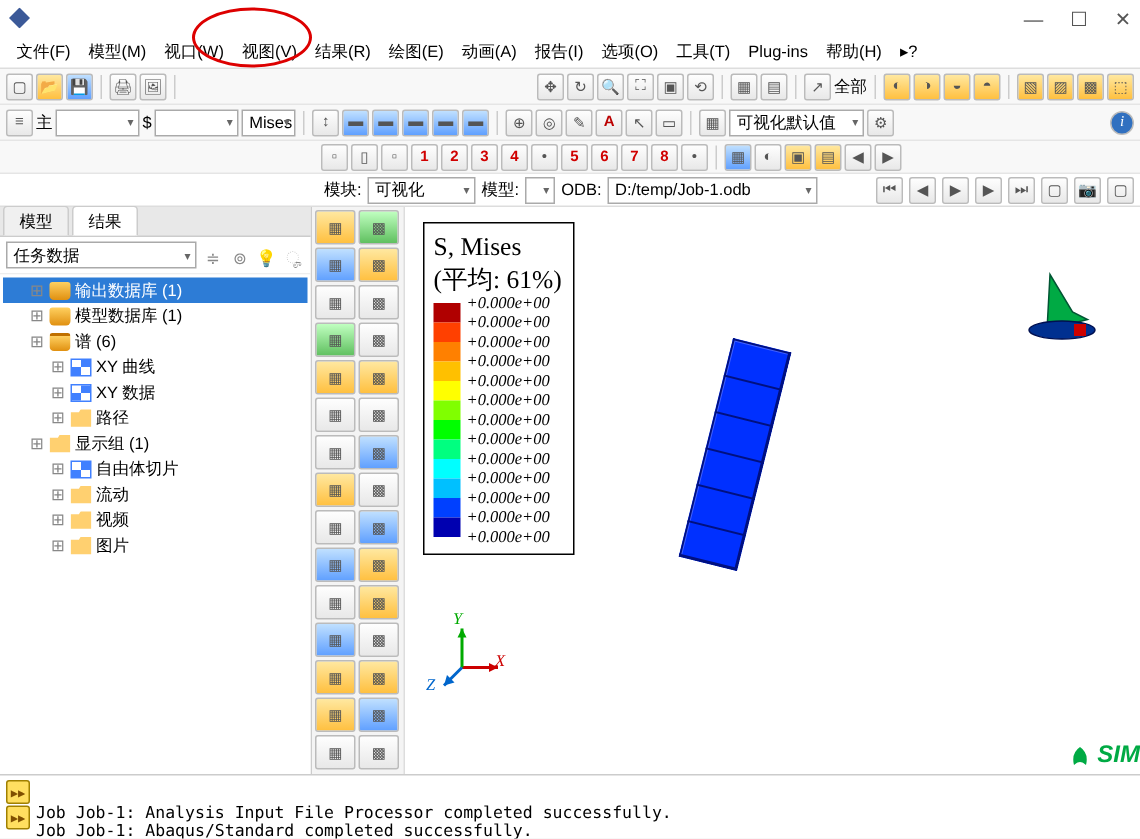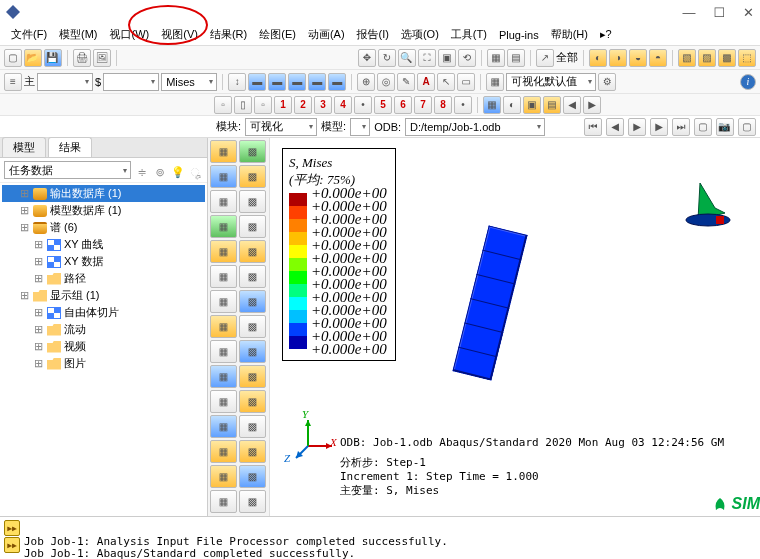--- a/index.html
+++ b/index.html
@@ -34,25 +34,25 @@
   .ico-grid { background: conic-gradient(#4080ff 25%, #fff 25% 50%, #4080ff 50% 75%, #fff 75%); border:1px solid #4080ff;}
   .ico-folder { background: #ffd070; clip-path: polygon(0 20%,40% 20%,50% 0,100% 0,100% 100%,0 100%);}
   .tnode.sel { background: #2d7cd6; color: #fff; }
   .indent1 { padding-left: 18px; }
   .indent2 { padding-left: 32px; }
   .midtool { width: 62px; background: #f4f4f4; display: flex; flex-direction: column; padding: 2px; gap: 2px; border-right: 1px solid #ddd;}
   .midtool .r { display: flex; gap: 2px; }
   .midtool .tbtn { width: 27px; height: 23px;}
   .viewport { flex: 1; background: #fff; position: relative; }
   .legend { position: absolute; left: 12px; top: 10px; border: 1px solid #000; padding: 6px 8px 4px 6px; background: #fff; font-family: "Times New Roman", serif; }
-  .legend .lt { font-style: italic; font-size: 13px; }
+  .legend .lt { font-size: 17px; }
   .legend .bars { display: flex; margin-top: 4px; }
   .legend .cb { width: 18px; display: flex; flex-direction: column; }
   .legend .cb span { height: 13px; }
-  .legend .vals { display: flex; flex-direction: column; font-size: 15px; font-style: italic; margin-left: 4px; line-height: 13px; margin-top: -6px;}
+  .legend .vals { display: flex; flex-direction: column; font-size: 11px; font-style: italic; margin-left: 4px; line-height: 13px; margin-top: -6px;}
   .beam { position: absolute; left: 200px; top: 90px; width: 40px; height: 150px; background: #0030ff; transform: rotate(14deg); box-shadow: inset -2px -2px 0 #001080, inset 2px 2px 0 #4060ff;}
   .beam .grid { position:absolute; inset:0; background-image: linear-gradient(#001080 1px, transparent 1px), linear-gradient(90deg, #001080 1px, transparent 1px); background-size: 40px 25px; }
   .triad { position: absolute; right: 20px; top: 40px; }
   .axes { position: absolute; left: 20px; bottom: 52px; font-family: "Times New Roman"; font-style: italic;}
   .viewinfo { position: absolute; left: 70px; bottom: 18px; font-family: Consolas, monospace; font-size: 11px; }
   .viewinfo div { line-height: 14px; }
   .simlogo { position:absolute; right:0; bottom:2px; color:#0a4; font-weight:bold; font-size:16px; font-style:italic; display:flex; align-items:center; gap:2px;}
   .msg { height: 60px; background: #fff; border-top: 1px solid #ccc; font-family: Consolas, monospace; font-size: 11px; padding: 2px 4px; overflow: hidden; }
   .msg .mrow { display: flex; }
   .msg .mico { width: 16px; height: 16px; background: #ffdf60; border: 1px solid #a08000; color: #805000; display: inline-flex; align-items: center; justify-content: center; font-size: 8px; border-radius: 2px; margin-right: 4px; flex-shrink: 0; margin-top:1px;}
@@ -123,21 +123,21 @@
   <span class="tbtn y">▩</span>
   <span class="tbtn y">⬚</span>
 </div>
 
 <div class="tbrow">
   <span class="tbtn">≡</span>
   <span class="ctxlabel">主</span>
   <span class="combo" style="width:56px"></span>
   <span class="ctxlabel">$</span>
   <span class="combo" style="width:56px"></span>
-  <span class="combo" style="width:56px">Mises</span>
+  <span class="combo" style="width:36px">Mises</span>
   <span class="tsep"></span>
   <span class="tbtn">↕</span>
   <span class="tbtn b">▬</span>
   <span class="tbtn b">▬</span>
   <span class="tbtn b">▬</span>
   <span class="tbtn b">▬</span>
   <span class="tbtn b">▬</span>
   <span class="tsep"></span>
   <span class="tbtn">⊕</span>
   <span class="tbtn">◎</span>
@@ -328,21 +328,21 @@
       </div>
       <div class="r">
         <span class="tbtn ">▦</span>
         <span class="tbtn ">▩</span>
       </div>
     </div>
 
   <div class="viewport">
     <div class="legend">
       <div class="lt">S, Mises</div>
-      <div class="lt">(平均: 75%)</div>
+      <div class="lt">(平均: 61%)</div>
       <div class="bars">
         <div class="cb" id="legcolors">
             <span style="background: rgb(176, 0, 0);"></span>
             <span style="background: rgb(255, 64, 0);"></span>
             <span style="background: rgb(255, 128, 0);"></span>
             <span style="background: rgb(255, 192, 0);"></span>
             <span style="background: rgb(255, 255, 0);"></span>
             <span style="background: rgb(128, 255, 0);"></span>
             <span style="background: rgb(0, 255, 0);"></span>
             <span style="background: rgb(0, 255, 128);"></span>
@@ -384,27 +384,20 @@
           <polygon points="42,30 36,27 36,33" fill="#c00"></polygon>
          <line x1="18" y1="30" x2="18" y2="4" stroke="#0a0" stroke-width="2"></line>
           <polygon points="18,4 15,10 21,10" fill="#0a0"></polygon>
          <line x1="18" y1="30" x2="6" y2="42" stroke="#06c" stroke-width="2"></line>
           <polygon points="6,42 8,35 13,40" fill="#06c"></polygon>
        </svg>
        <span style="position:absolute;left:40px;top:20px;color:#c00">X</span>
        <span style="position:absolute;left:12px;top:-8px;color:#0a0">Y</span>
        <span style="position:absolute;left:-6px;top:36px;color:#06c">Z</span>
     </div>
-    <div class="viewinfo">
-      <div>ODB:  Job-1.odb     Abaqus/Standard 2020     Mon Aug 03 12:24:56 GM</div>
-      <div style="height:6px"></div>
-      <div>分析步: Step-1</div>
-      <div>Increment     1: Step Time =    1.000</div>
-      <div>主变量: S, Mises</div>
-    </div>
     <div class="simlogo">
       <svg width="20" height="20">
           <path d="M6 16 Q4 8 10 4 Q16 8 14 16 Q10 12 6 16" fill="#0a4"></path>
         </svg>
       <span>SIM</span>
     </div>
   </div>
 </div>
 
 <div class="msg">

